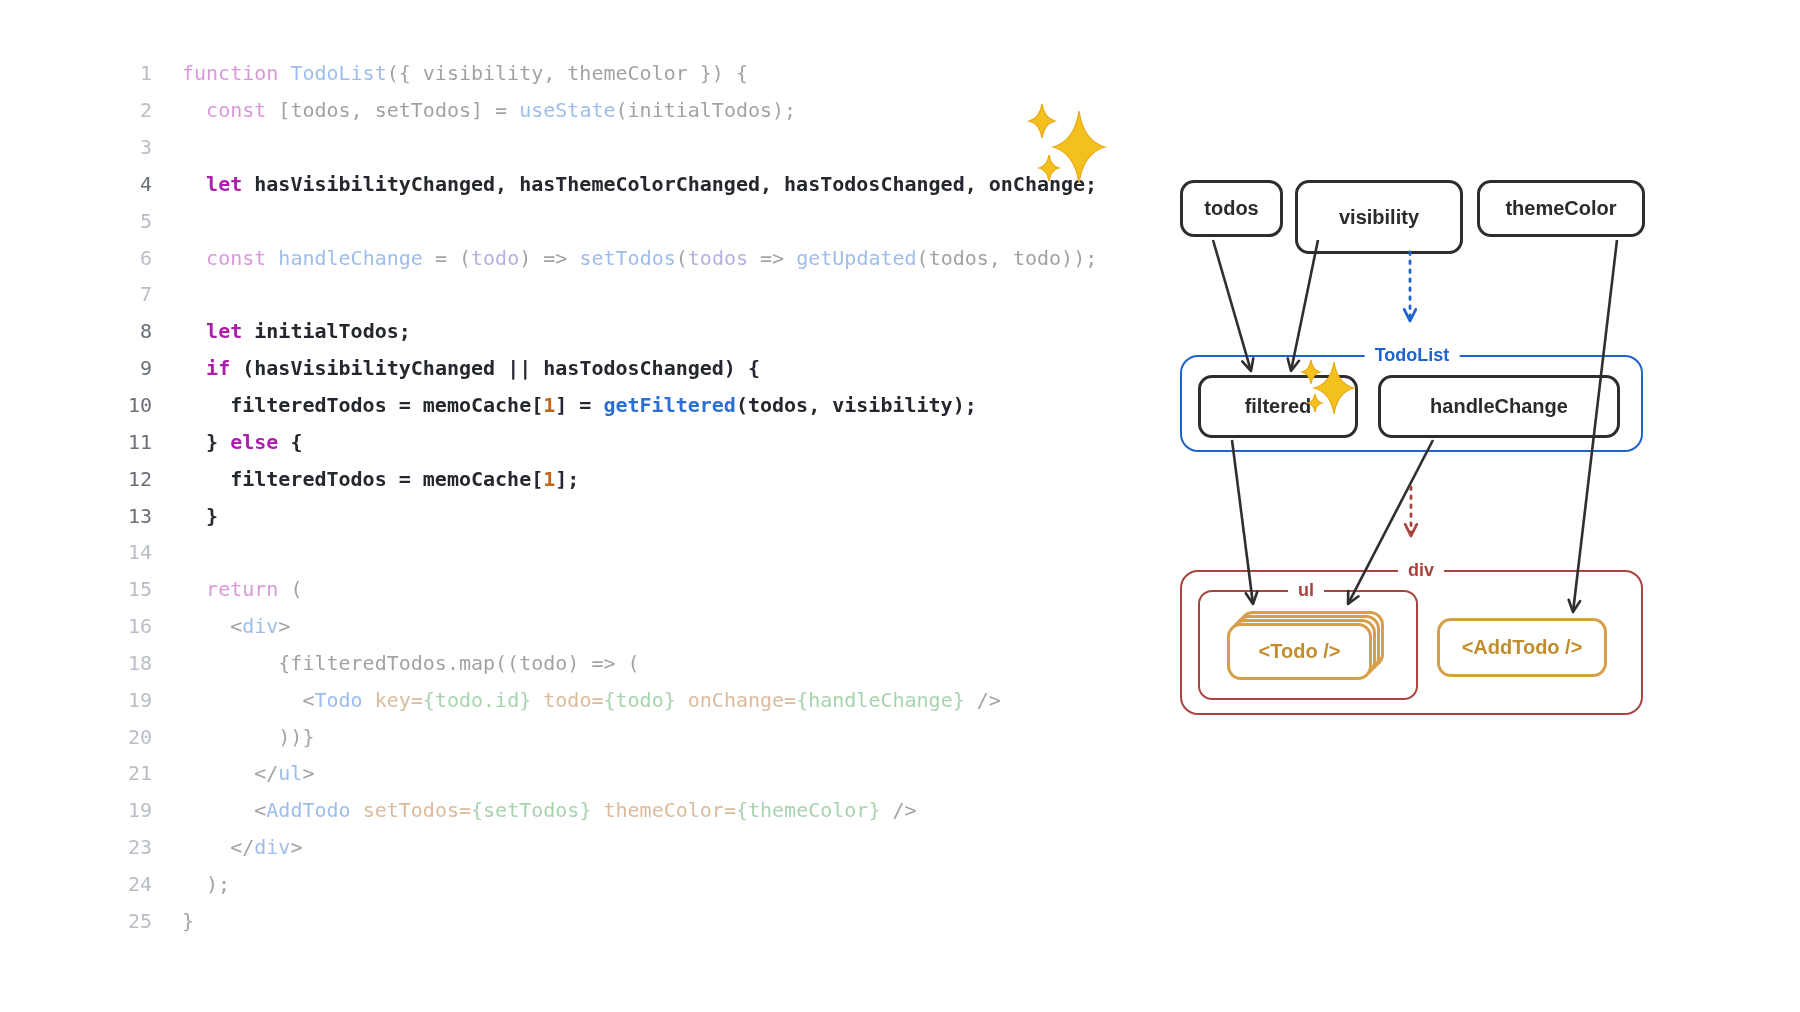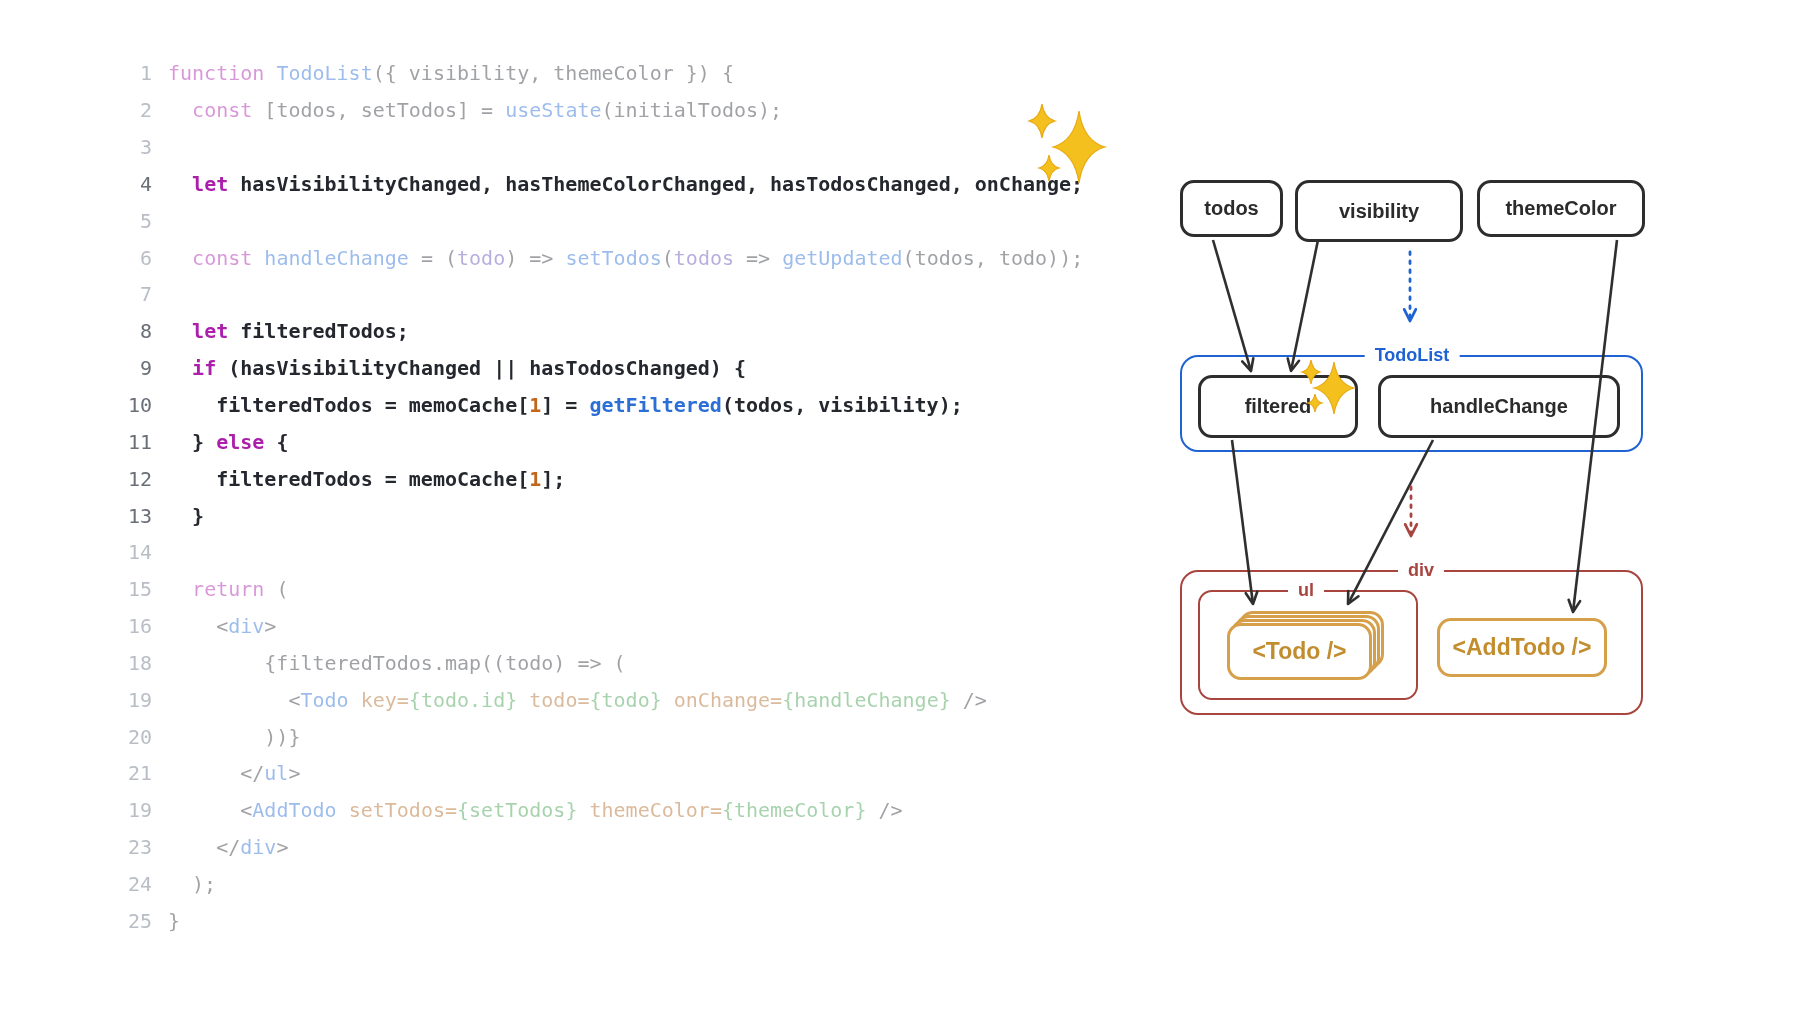--- a/index.html
+++ b/index.html
@@ -8,21 +8,21 @@
     background:#ffffff;font-family:"Liberation Sans",sans-serif;
   }
   
   .code{
     position:absolute;left:110px;top:55px;
     font-family:"DejaVu Sans Mono",monospace;font-size:20px;
   }
   .cl{display:flex;height:36.85px;align-items:center;white-space:pre}
   .ln{width:42px;flex:none;text-align:right;color:var(--tk-line_number)}
   .cl.active .ln{color:var(--tk-line_number_active)}
-  .ct{margin-left:16px}
+  .ct{margin-left:30px}
   .cl.active .ct{font-weight:bold}
   .cl.dim .ct{opacity:.46}
   .tk-kw{color:var(--tk-keyword)}
   .tk-fn{color:var(--tk-function)}
   .tk-tag{color:var(--tk-function)}
   .tk-num{color:var(--tk-number)}
   .tk-pm{color:var(--tk-param)}
   .tk-attr{color:var(--tk-attr)}
   .tk-expr{color:var(--tk-expr)}
   .tk-pl{color:var(--tk-plain)}
@@ -39,36 +39,36 @@
   .dlabel{
     position:absolute;transform:translate(-50%,-50%);background:#fff;
     padding:0 10px;font-weight:bold;font-size:18px;white-space:nowrap;line-height:22px;
   }
   .lbl-blue{color:var(--dg-blue)}
   .lbl-red{color:var(--dg-red)}
   .gcard{
     position:absolute;background:#fff;border:3px solid var(--dg-gold);
     border-radius:14px;box-sizing:border-box;
     display:flex;align-items:center;justify-content:center;
-    font-weight:bold;font-size:23px;color:var(--dg-gold_text);white-space:nowrap;
+    font-weight:bold;font-size:20px;color:var(--dg-gold_text);white-space:nowrap;
   }
   #overlay{position:absolute;left:0;top:0;pointer-events:none}
 </style>
 </head>
 <body>
 
 <div class="code">
     <div class="cl dim"><span class="ln">1</span><span class="ct"><span class="tk-kw">function</span><span class="tk-pl"> </span><span class="tk-fn">TodoList</span><span class="tk-pl">({ visibility, themeColor }) {</span></span></div>
     <div class="cl dim"><span class="ln">2</span><span class="ct"><span class="tk-pl">  </span><span class="tk-kw">const</span><span class="tk-pl"> [todos, setTodos] = </span><span class="tk-fn">useState</span><span class="tk-pl">(initialTodos);</span></span></div>
     <div class="cl dim"><span class="ln">3</span><span class="ct"></span></div>
     <div class="cl active"><span class="ln">4</span><span class="ct"><span class="tk-tx">  </span><span class="tk-kw">let</span><span class="tk-tx"> hasVisibilityChanged, hasThemeColorChanged, hasTodosChanged, onChange;</span></span></div>
     <div class="cl dim"><span class="ln">5</span><span class="ct"></span></div>
     <div class="cl dim"><span class="ln">6</span><span class="ct"><span class="tk-pl">  </span><span class="tk-kw">const</span><span class="tk-pl"> </span><span class="tk-fn">handleChange</span><span class="tk-pl"> = (</span><span class="tk-pm">todo</span><span class="tk-pl">) =&gt; </span><span class="tk-fn">setTodos</span><span class="tk-pl">(</span><span class="tk-pm">todos</span><span class="tk-pl"> =&gt; </span><span class="tk-fn">getUpdated</span><span class="tk-pl">(todos, todo));</span></span></div>
     <div class="cl dim"><span class="ln">7</span><span class="ct"></span></div>
-    <div class="cl active"><span class="ln">8</span><span class="ct"><span class="tk-tx">  </span><span class="tk-kw">let</span><span class="tk-tx"> filteredTodos;</span></span></div>
+    <div class="cl active"><span class="ln">8</span><span class="ct"><span class="tk-tx">  </span><span class="tk-kw">let</span><span class="tk-tx"> initialTodos;</span></span></div>
     <div class="cl active"><span class="ln">9</span><span class="ct"><span class="tk-tx">  </span><span class="tk-kw">if</span><span class="tk-tx"> (hasVisibilityChanged || hasTodosChanged) {</span></span></div>
     <div class="cl active"><span class="ln">10</span><span class="ct"><span class="tk-tx">    filteredTodos = memoCache[</span><span class="tk-num">1</span><span class="tk-tx">] = </span><span class="tk-fn">getFiltered</span><span class="tk-tx">(todos, visibility);</span></span></div>
     <div class="cl active"><span class="ln">11</span><span class="ct"><span class="tk-tx">  } </span><span class="tk-kw">else</span><span class="tk-tx"> {</span></span></div>
     <div class="cl active"><span class="ln">12</span><span class="ct"><span class="tk-tx">    filteredTodos = memoCache[</span><span class="tk-num">1</span><span class="tk-tx">];</span></span></div>
     <div class="cl active"><span class="ln">13</span><span class="ct"><span class="tk-tx">  }</span></span></div>
     <div class="cl dim"><span class="ln">14</span><span class="ct"></span></div>
     <div class="cl dim"><span class="ln">15</span><span class="ct"><span class="tk-pl">  </span><span class="tk-kw">return</span><span class="tk-pl"> (</span></span></div>
     <div class="cl dim"><span class="ln">16</span><span class="ct"><span class="tk-pl">    &lt;</span><span class="tk-tag">div</span><span class="tk-pl">&gt;</span></span></div>
     <div class="cl dim"><span class="ln">18</span><span class="ct"><span class="tk-pl">        {filteredTodos.map((todo) =&gt; (</span></span></div>
     <div class="cl dim"><span class="ln">19</span><span class="ct"><span class="tk-pl">          &lt;</span><span class="tk-tag">Todo</span><span class="tk-pl"> </span><span class="tk-attr">key=</span><span class="tk-expr">{todo.id}</span><span class="tk-pl"> </span><span class="tk-attr">todo=</span><span class="tk-expr">{todo}</span><span class="tk-pl"> </span><span class="tk-attr">onChange=</span><span class="tk-expr">{handleChange}</span><span class="tk-pl"> /&gt;</span></span></div>
@@ -80,21 +80,21 @@
     <div class="cl dim"><span class="ln">25</span><span class="ct"><span class="tk-pl">}</span></span></div>
   </div>
 
 <div>
 
   <div class="dcontainer dc-blue" style="left:1180px;top:355px;width:463px;height:97px"></div>
   <div class="dcontainer dc-red" style="left:1180px;top:570px;width:463px;height:145px"></div>
   <div class="dcontainer dc-red" style="left:1198px;top:590px;width:220px;height:110px;border-radius:14px"></div>
 
   <div class="dnode" style="left:1180px;top:180px;width:103px;height:57px">todos</div>
-  <div class="dnode" style="left:1295px;top:180px;width:168px;height:62px">visibility</div>
+  <div class="dnode" style="left:1295px;top:180px;width:168px;height:74px">visibility</div>
   <div class="dnode" style="left:1477px;top:180px;width:168px;height:57px">themeColor</div>
 
   <div class="dnode" style="left:1198px;top:375px;width:160px;height:63px">filtered</div>
   <div class="dnode" style="left:1378px;top:375px;width:242px;height:63px">handleChange</div>
 
   <div class="gcard" style="left:1239px;top:611px;width:145px;height:57px"></div>
   <div class="gcard" style="left:1235px;top:615px;width:145px;height:57px"></div>
   <div class="gcard" style="left:1231px;top:619px;width:145px;height:57px"></div>
   <div class="gcard" style="left:1227px;top:623px;width:145px;height:57px">&lt;Todo /&gt;</div>
 

